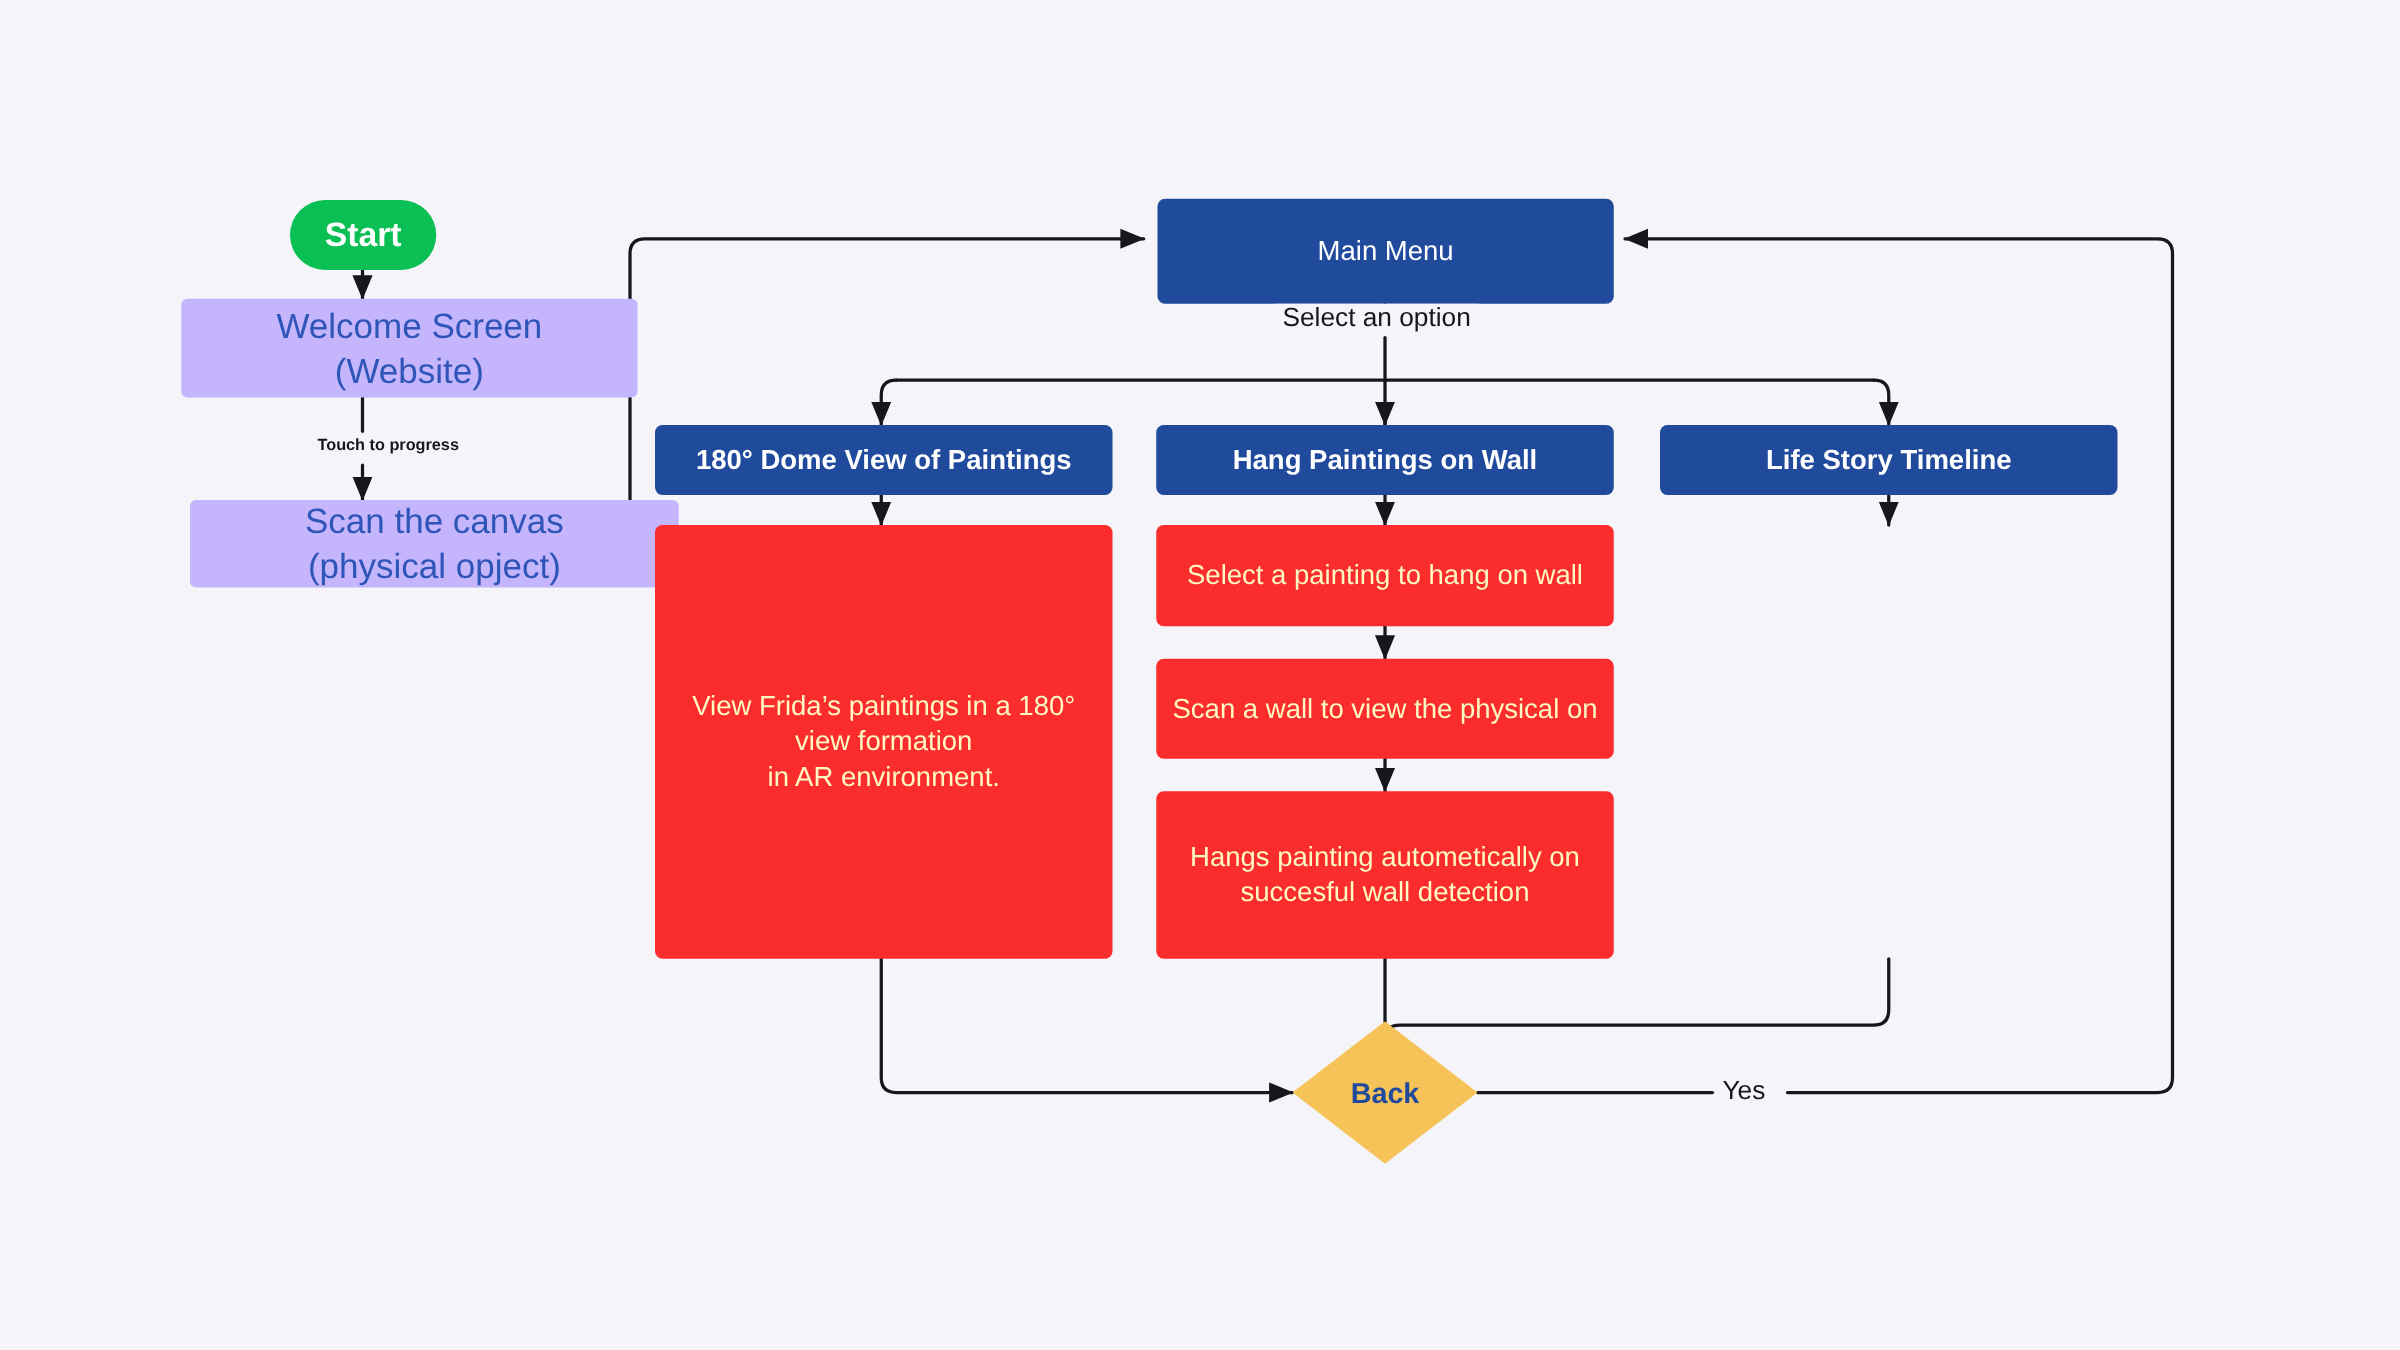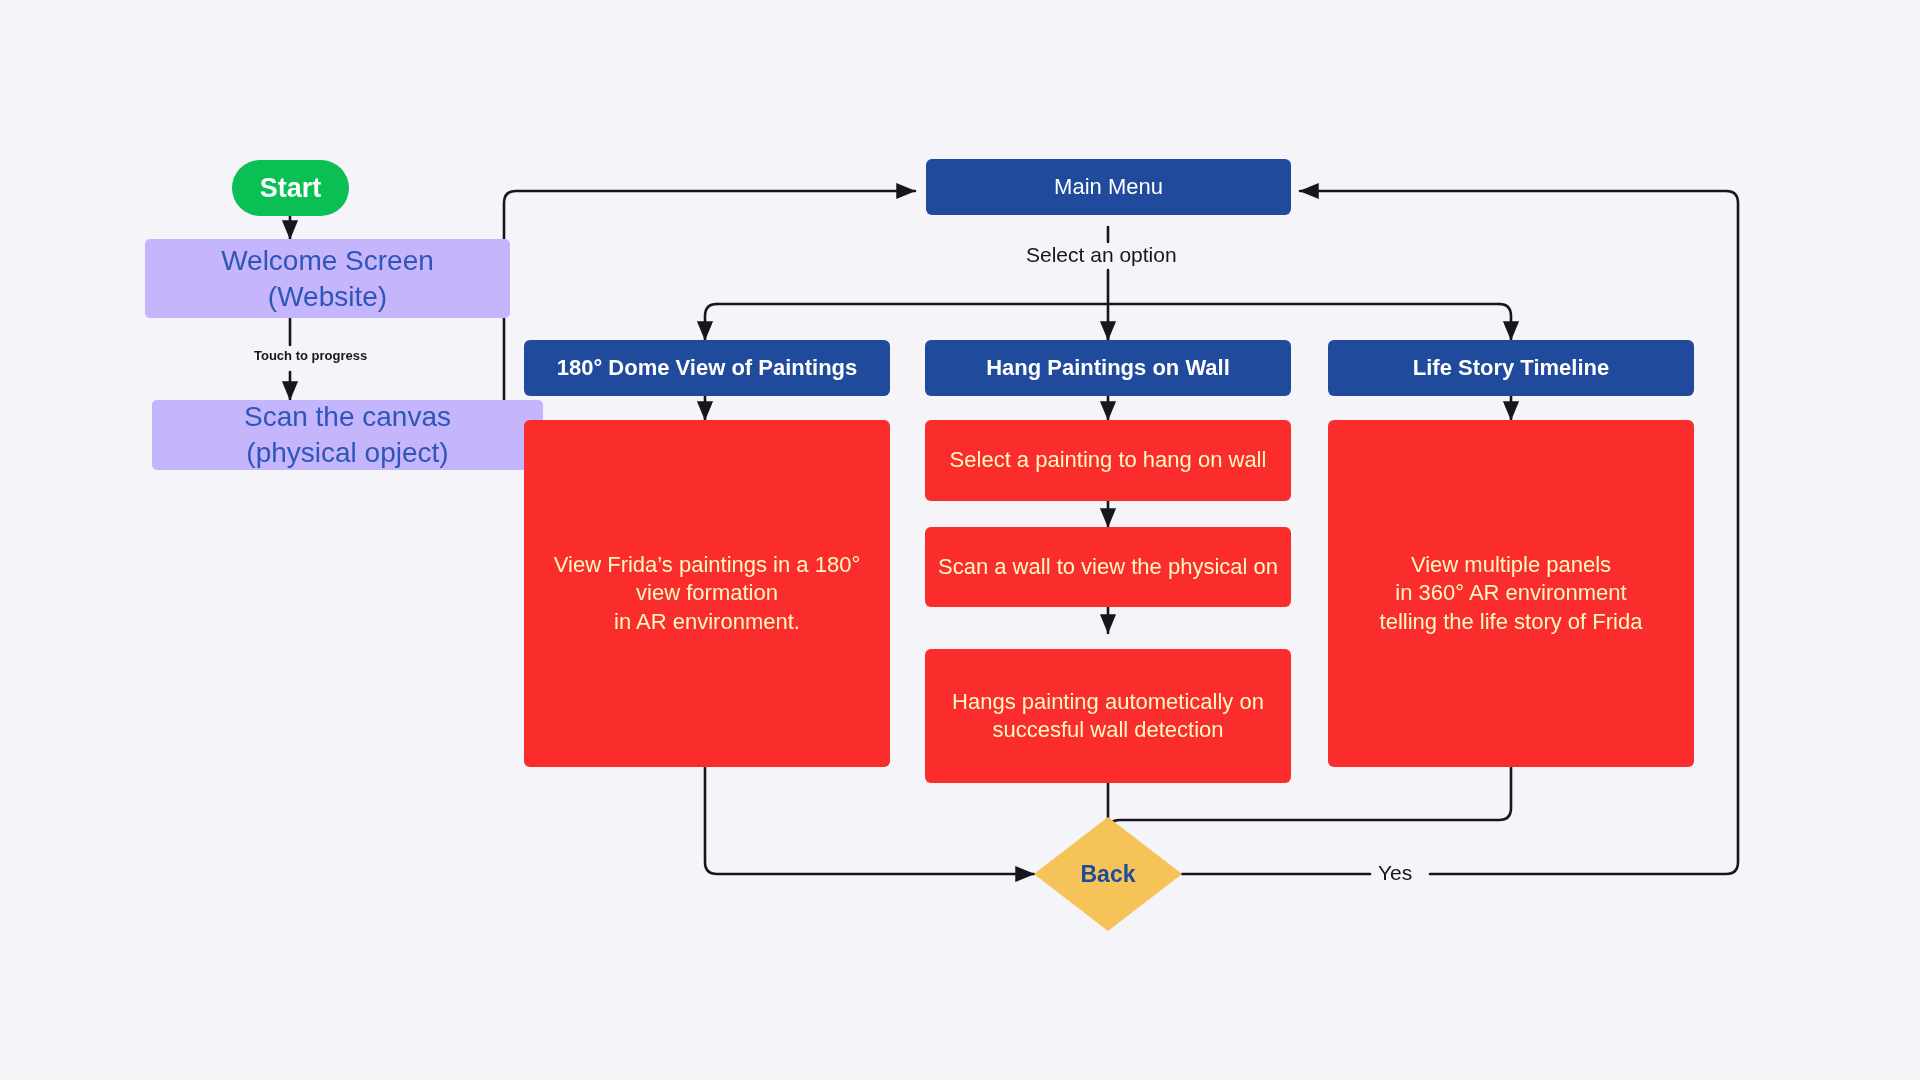--- a/index.html
+++ b/index.html
@@ -170,21 +170,21 @@
     <span>(Website)</span>
   </div>
 
   <div class="edge-label small" style="left:248px; top:348px;">Touch to progress</div>
 
   <div class="node n-light" style="left:115px; top:400px; width:391px; height:70px; flex-direction:column;">
     <span>Scan the canvas</span>
     <span>(physical opject)</span>
   </div>
 
-  <div class="node n-blue" style="left:926px; top:159px; width:365px; height:56px;">
+  <div class="node n-blue" style="left:926px; top:159px; width:365px; height:84px;">
     <span>Main Menu</span>
   </div>
 
   <div class="edge-label normal" style="left:1020px; top:243px;">Select an option</div>
 
   <div class="node n-blue bold" style="left:524px; top:340px; width:366px; height:56px;">
     <span>180° Dome View of Paintings</span>
   </div>
 
   <div class="node n-blue bold" style="left:1328px; top:340px; width:366px; height:56px;">
@@ -202,30 +202,25 @@
   </div>
 
   <div class="node n-red" style="left:925px; top:420px; width:366px; height:81px;">
     <span>Select a painting to hang on wall</span>
   </div>
 
   <div class="node n-red" style="left:925px; top:527px; width:366px; height:80px;">
     <span>Scan a wall to view the physical on</span>
   </div>
 
-  <div class="node n-red" style="left:925px; top:633px; width:366px; height:134px; flex-direction:column;margin-top:16px;">
+  <div class="node n-red" style="left:925px; top:633px; width:366px; height:134px; flex-direction:column;">
     <span>Hangs painting autometically on</span>
     <span>succesful wall detection</span>
   </div>
 
-  <div class="node n-red" style="left:1328px; top:420px; width:366px; height:347px; flex-direction:column;">
-    <span>View multiple panels</span>
-    <span>in 360° AR environment</span>
-    <span>telling the life story of Frida</span>
-  </div>
 
   <div class="n-diamond-wrap" style="left:1034px; top:817px; width:148px; height:114px;">
     <div class="n-diamond-shape"></div>
     <div class="n-diamond-label">Back</div>
   </div>
 
   <div class="edge-label normal" style="left:1372px; top:861px;">Yes</div>
 
 </div>
 

